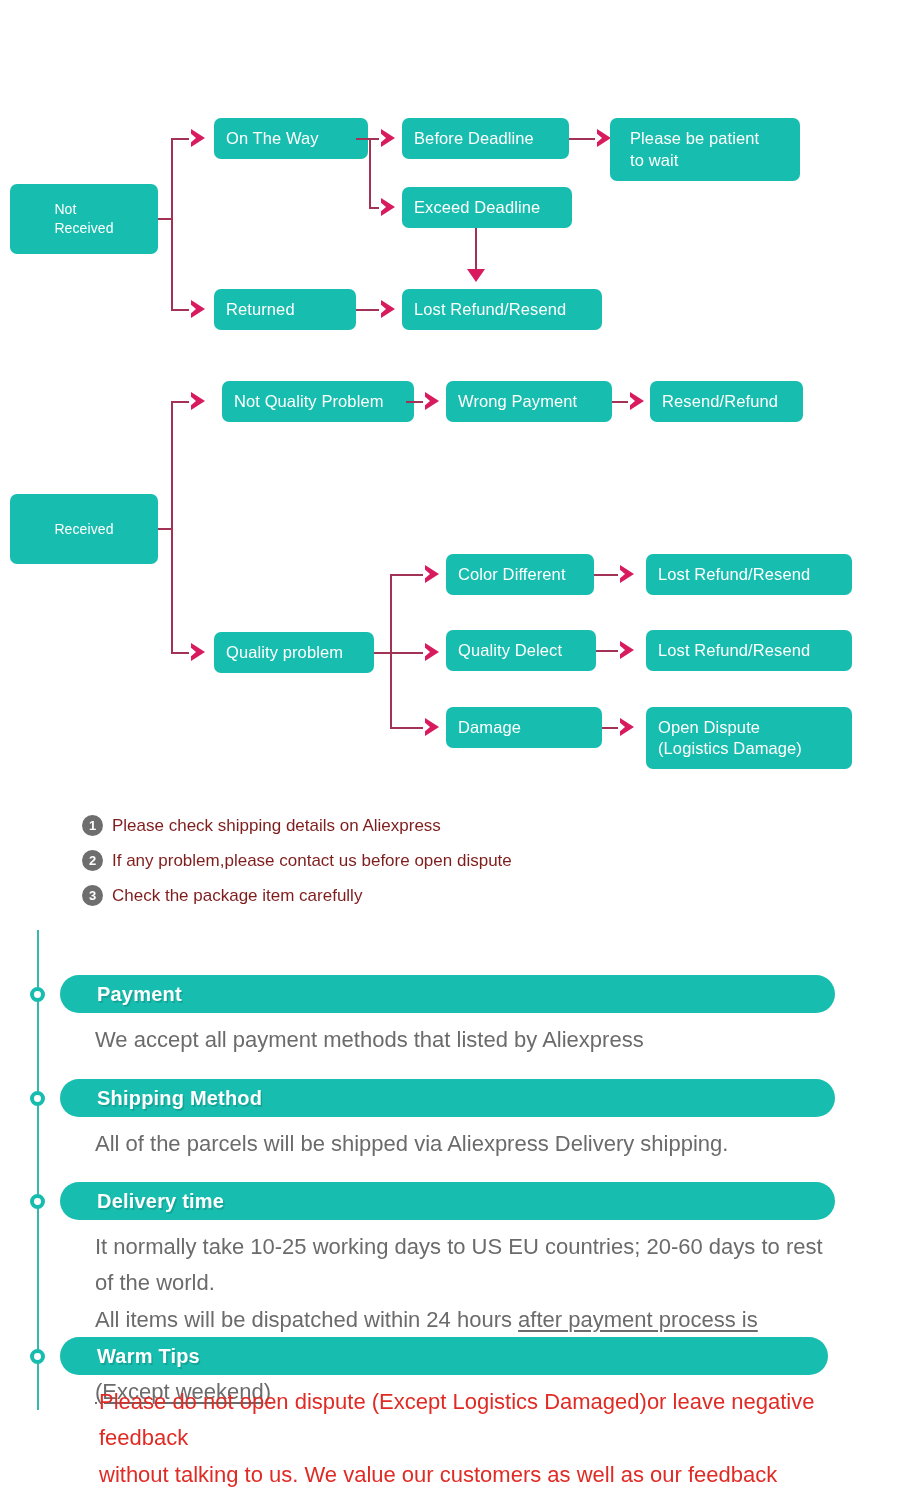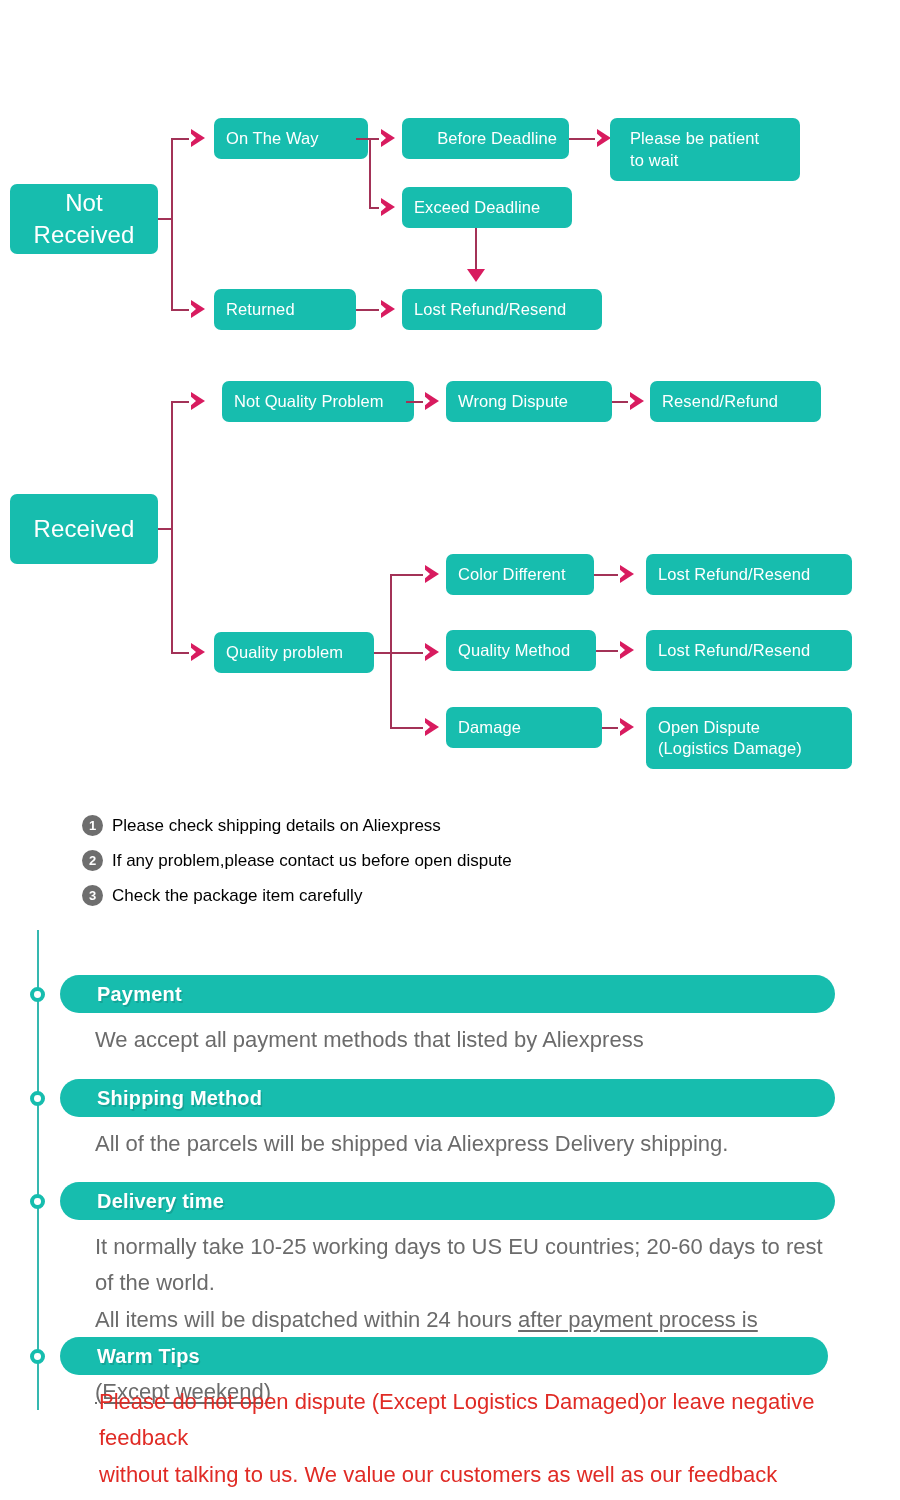--- a/index.html
+++ b/index.html
@@ -24,22 +24,21 @@
     color: #ffffff;
     font-size: 16.5px;
     line-height: 1.3;
     letter-spacing: 0.1px;
     display: flex;
     align-items: center;
     padding: 0 12px;
   }
   .flow-stage.root {
     justify-content: center;
-    text-align: center;
-    font-size: 24px;
+    font-size: 14px;
     line-height: 1.35;
   }
   .flow-stage.two-line { align-items: center; }
 
   
   .ln-h, .ln-v {
     position: absolute;
     background: #a33257;
   }
   .ln-h { height: 1.6px; }
@@ -85,21 +84,21 @@
     font-size: 13px;
     font-weight: bold;
     display: flex;
     align-items: center;
     justify-content: center;
     flex: 0 0 auto;
     margin-right: 9px;
   }
   .note-text {
     font-size: 17px;
-    color: #000000;
+    color: #7f1d1d;
     white-space: nowrap;
   }
 
   
   .timeline-line {
     position: absolute;
     left: 37px;
     top: 930px;
     width: 1.6px;
     height: 480px;
@@ -175,21 +174,21 @@
   <span>On The Way</span>
 </div>
 
 <div class="ln-h" style="left:356px; top:138px; width:14px;"></div>
 <div class="ln-v" style="left:369px; top:138px; height:70px;"></div>
 <div class="ln-h" style="left:369px; top:138px; width:16px;"></div>
 <div class="arrow-r" style="left:381px; top:129px;"></div>
 <div class="ln-h" style="left:369px; top:207px; width:16px;"></div>
 <div class="arrow-r" style="left:381px; top:198px;"></div>
 
-<div class="flow-stage" style="left:402px; top:118px; width:167px; height:41px;justify-content:flex-end;">
+<div class="flow-stage" style="left:402px; top:118px; width:167px; height:41px;">
   <span>Before Deadline</span>
 </div>
 
 <div class="ln-h" style="left:569px; top:138px; width:32px;"></div>
 <div class="arrow-r" style="left:597px; top:129px;"></div>
 
 <div class="flow-stage two-line" style="left:610px; top:118px; width:190px; height:63px;padding-left:20px;">
   <div>
     <div>Please be patient</div>
     <div>to wait</div>
@@ -225,26 +224,26 @@
 <div class="ln-h" style="left:171px; top:652px; width:25px;"></div>
 <div class="arrow-r" style="left:191px; top:643px;"></div>
 
 <div class="flow-stage" style="left:222px; top:381px; width:192px; height:41px;">
   <span>Not Quality Problem</span>
 </div>
 <div class="ln-h" style="left:406px; top:401px; width:22px;"></div>
 <div class="arrow-r" style="left:425px; top:392px;"></div>
 
 <div class="flow-stage" style="left:446px; top:381px; width:166px; height:41px;">
-  <span>Wrong Dispute</span>
+  <span>Wrong Payment</span>
 </div>
 <div class="ln-h" style="left:612px; top:401px; width:22px;"></div>
 <div class="arrow-r" style="left:630px; top:392px;"></div>
 
-<div class="flow-stage" style="left:650px; top:381px; width:171px; height:41px;">
+<div class="flow-stage" style="left:650px; top:381px; width:153px; height:41px;">
   <span>Resend/Refund</span>
 </div>
 
 <div class="flow-stage" style="left:214px; top:632px; width:160px; height:41px;">
   <span>Quality problem</span>
 </div>
 
 <div class="ln-h" style="left:374px; top:652px; width:25px;"></div>
 <div class="ln-v" style="left:390px; top:574px; height:154px;"></div>
 <div class="ln-h" style="left:390px; top:574px; width:38px;"></div>
@@ -257,21 +256,21 @@
 <div class="flow-stage" style="left:446px; top:554px; width:148px; height:41px;">
   <span>Color Different</span>
 </div>
 <div class="ln-h" style="left:594px; top:574px; width:30px;"></div>
 <div class="arrow-r" style="left:620px; top:565px;"></div>
 <div class="flow-stage" style="left:646px; top:554px; width:206px; height:41px;">
   <span>Lost Refund/Resend</span>
 </div>
 
 <div class="flow-stage" style="left:446px; top:630px; width:150px; height:41px;">
-  <span>Quality Method</span>
+  <span>Quality Delect</span>
 </div>
 <div class="ln-h" style="left:596px; top:650px; width:28px;"></div>
 <div class="arrow-r" style="left:620px; top:641px;"></div>
 <div class="flow-stage" style="left:646px; top:630px; width:206px; height:41px;">
   <span>Lost Refund/Resend</span>
 </div>
 
 <div class="flow-stage" style="left:446px; top:707px; width:156px; height:41px;">
   <span>Damage</span>
 </div>

